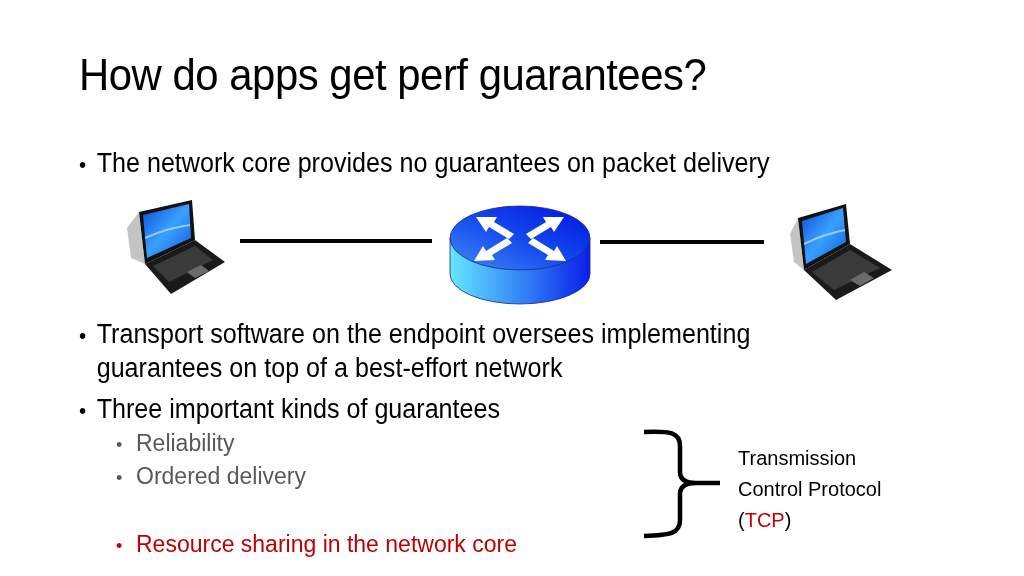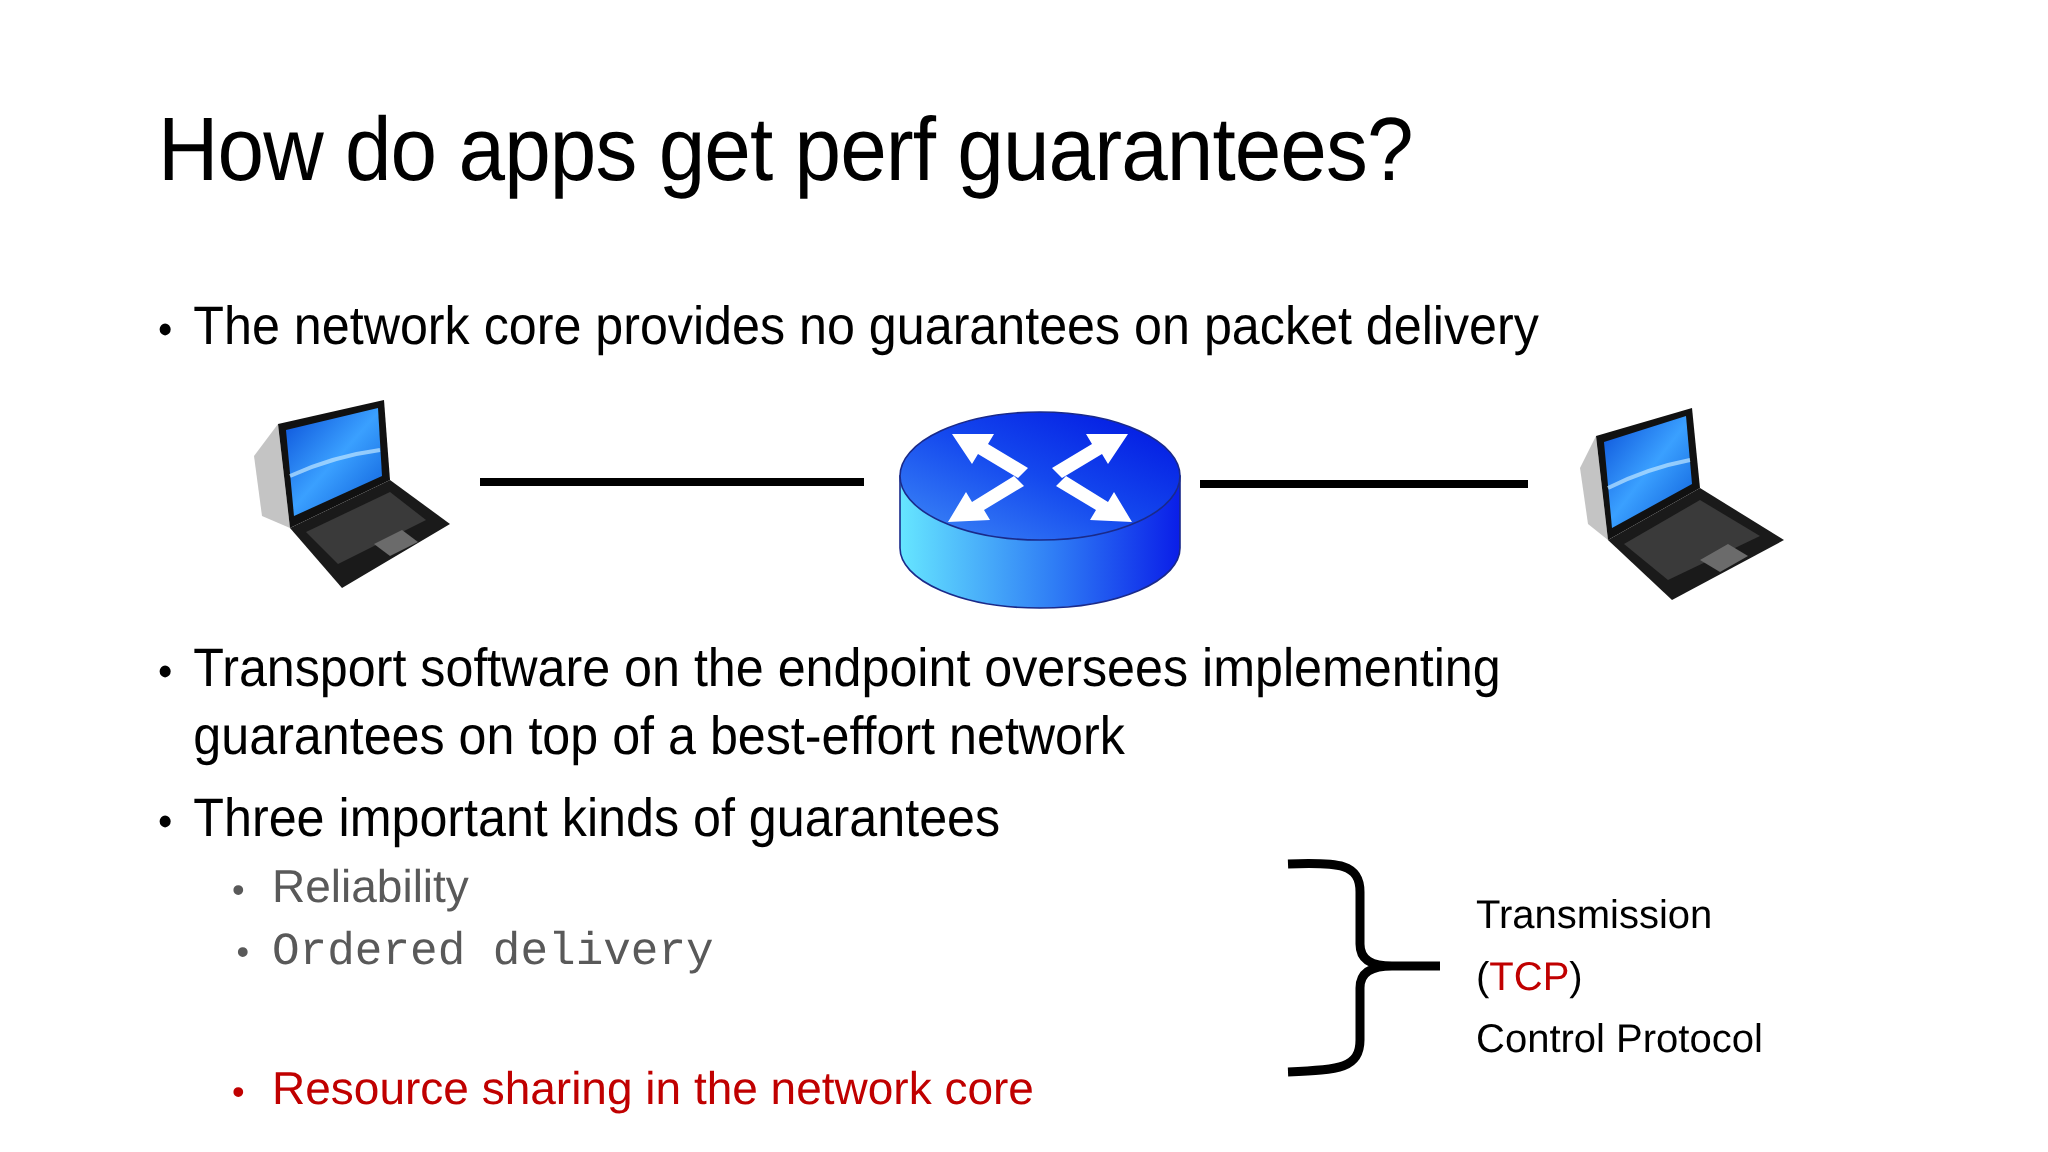--- a/index.html
+++ b/index.html
@@ -151,28 +151,28 @@
   <span class="cont">guarantees on top of a best-effort network</span>
 </div>
 
 <div class="bullet" style="left:79px; top:393px;">
   <span class="dot">•</span><span class="text">Three important kinds of guarantees</span>
 </div>
 
 <div class="sub gray" style="left:116px; top:429px;">
   <span class="dot">•</span><span>Reliability</span>
 </div>
-<div class="sub gray" style="left:116px; top:462px;font-family:Liberation Mono, monospace;">
+<div class="sub gray" style="left:116px; top:462px;">
   <span class="dot">•</span><span>Ordered delivery</span>
 </div>
 <div class="sub red" style="left:116px; top:495px;margin-top:35px;">
   <span class="dot">•</span><span>Resource sharing in the network core</span>
 </div>
 
 <svg class="icon" style="left:640px; top:428px;" width="84" height="112" viewBox="0 0 84 112">
   <path d="M4,4 C30,3 40,4 40,18 L40,44 C40,52 46,55 56,55 L80,55 M56,55 C46,55 40,58 40,66 L40,92 C40,106 30,107 4,108" fill="none" stroke="#000" stroke-width="4.5" stroke-linecap="butt" stroke-linejoin="round"></path>
 </svg>
 
 <div class="tcp-label">
   <div>Transmission</div>
+  <div>Control Protocol</div>
   <div><span>(</span><span class="red">TCP</span><span>)</span></div>
-  <div>Control Protocol</div>
 </div>
 
 </body></html>

